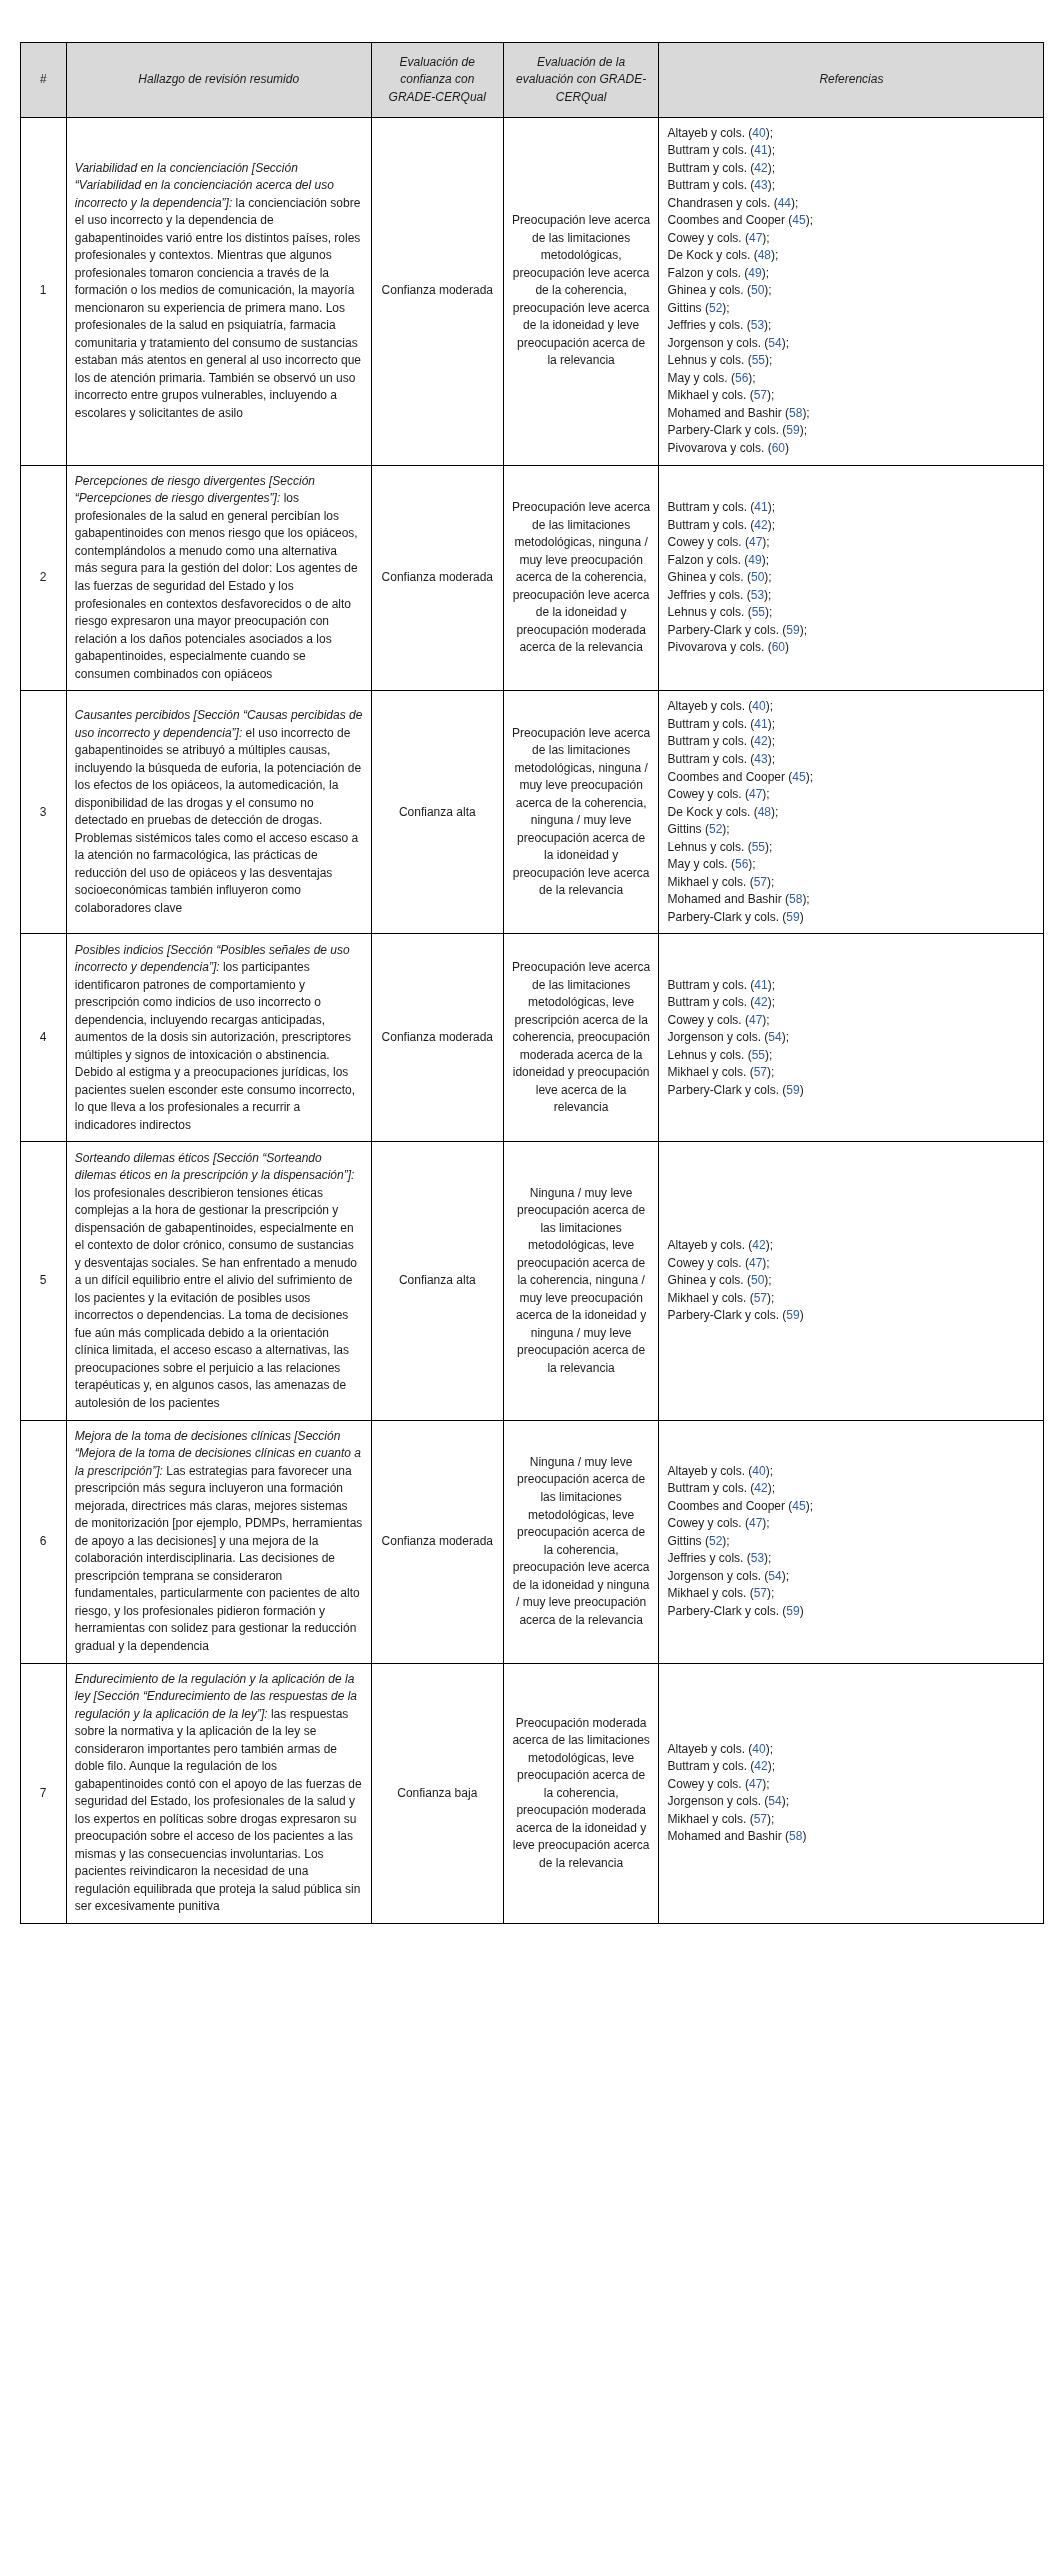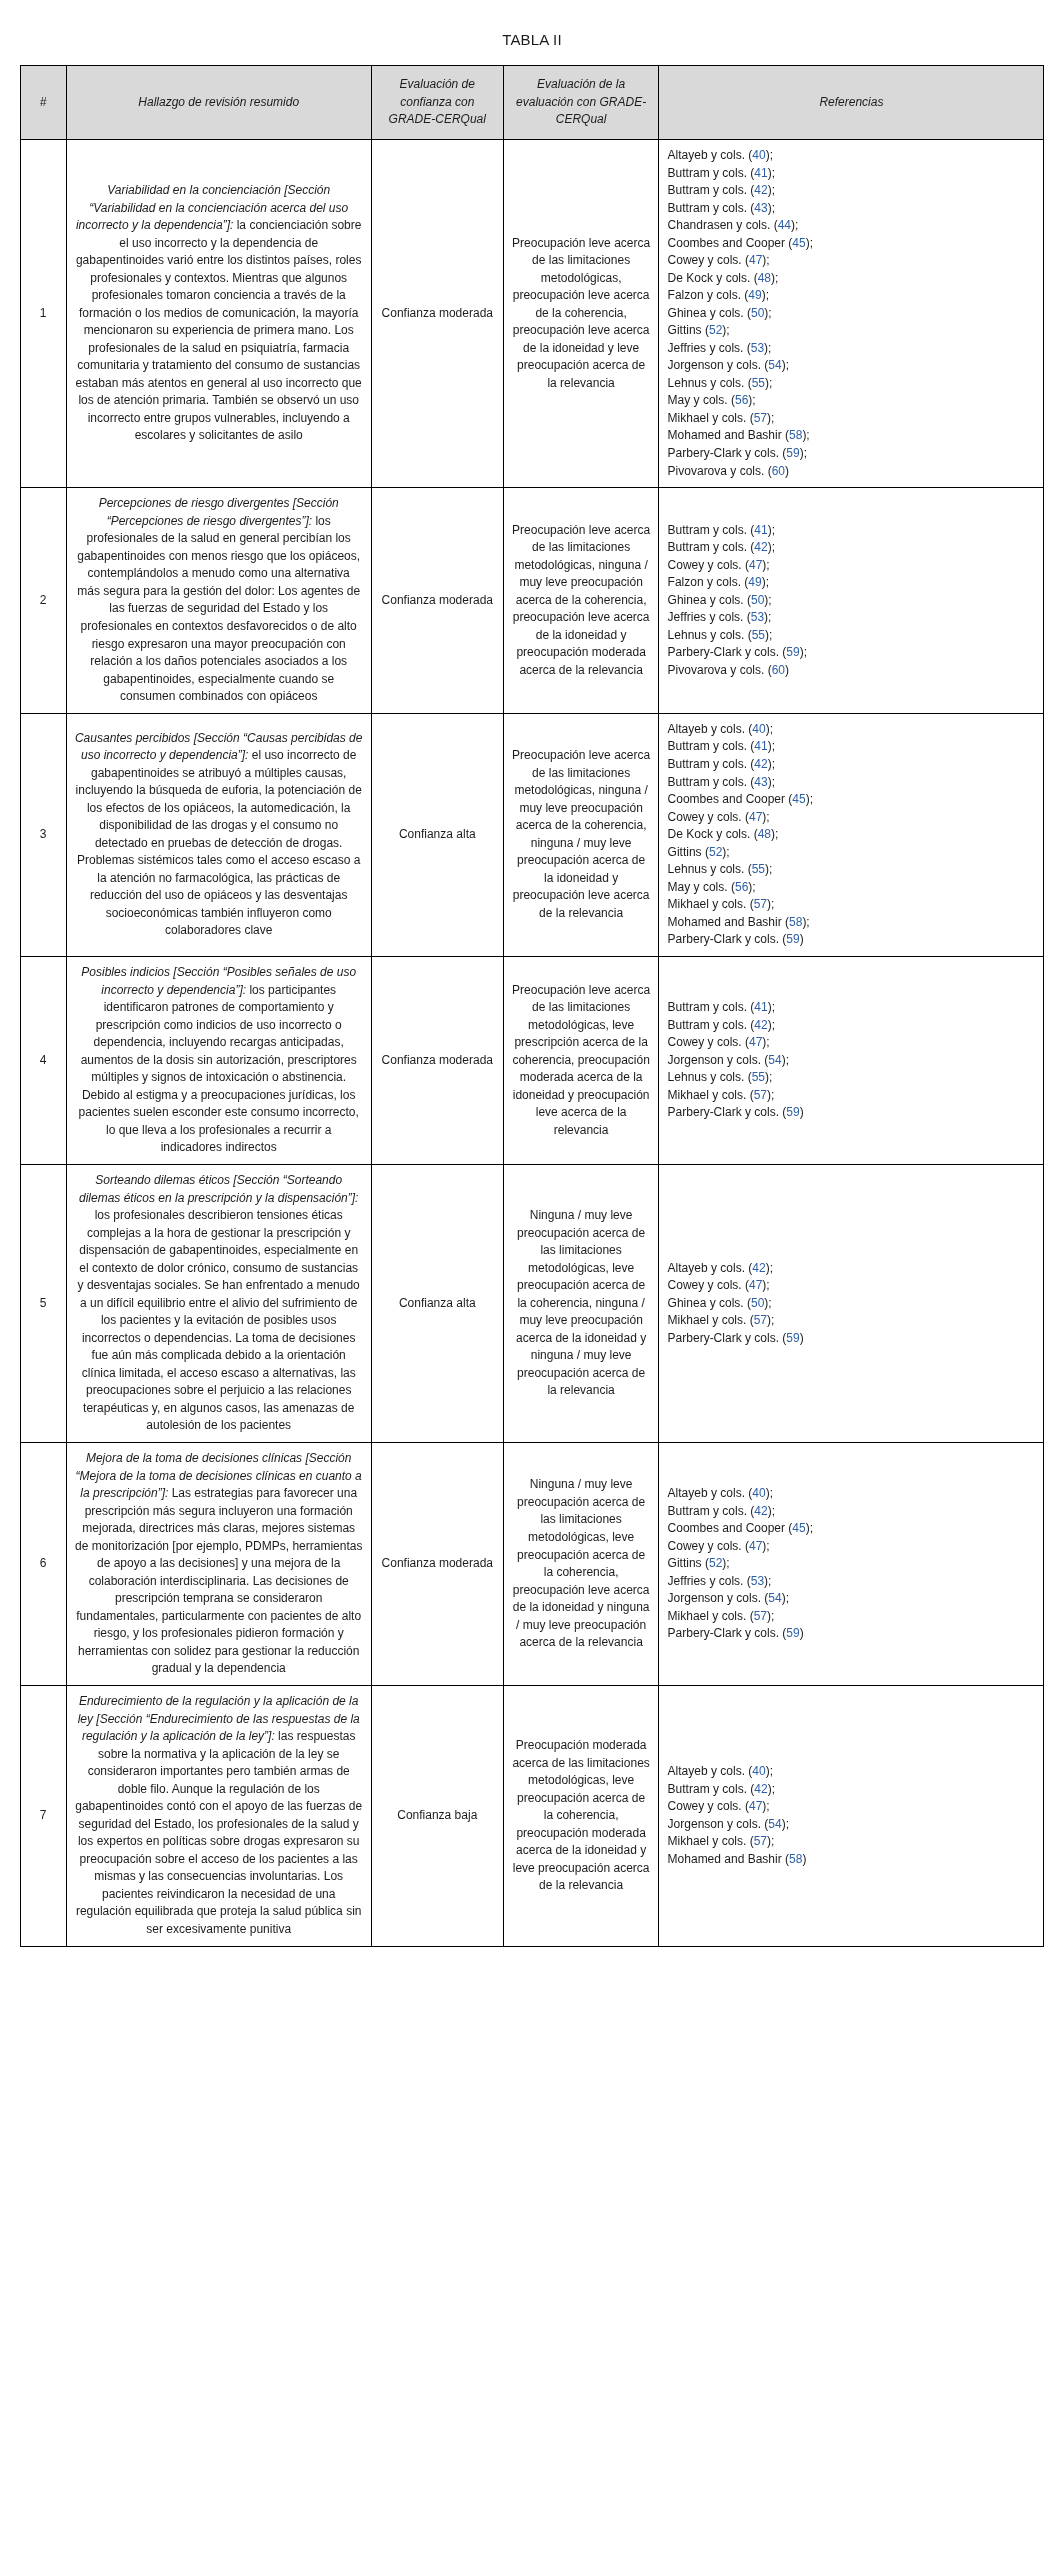--- a/index.html
+++ b/index.html
@@ -32,39 +32,38 @@
   table.cerqual thead th {
     background: var(--header-bg, #d9d9d9);
     font-style: italic;
     font-weight: normal;
     text-align: center;
     padding: 10.3px 5.2px;
   }
   td.col-num  { text-align: center; }
   td.col-conf { text-align: center; }
   td.col-expl { text-align: center; padding-left: 5.2px; padding-right: 5.2px; }
-  td.col-finding { text-align: center; }
+  td.col-finding { text-align: left; }
   td.col-refs { text-align: left; }
 
   .finding-lead { font-style: italic; }
 
   .ref-line { white-space: normal; }
   .ref-num {
     color: var(--link-color, #2e5fa5);
     text-decoration: none;
     cursor: pointer;
   }
 </style>
 </head>
 <body>
 
 <div class="page">
 
   <div class="title-block">
-    <div class="title-line">TABLA II</div>
   </div>
 
   <table class="cerqual">
     <colgroup>
       <col style="width:4.5%">
       <col style="width:29.8%">
       <col style="width:12.9%">
       <col style="width:15.2%">
       <col style="width:37.6%">
     </colgroup>

